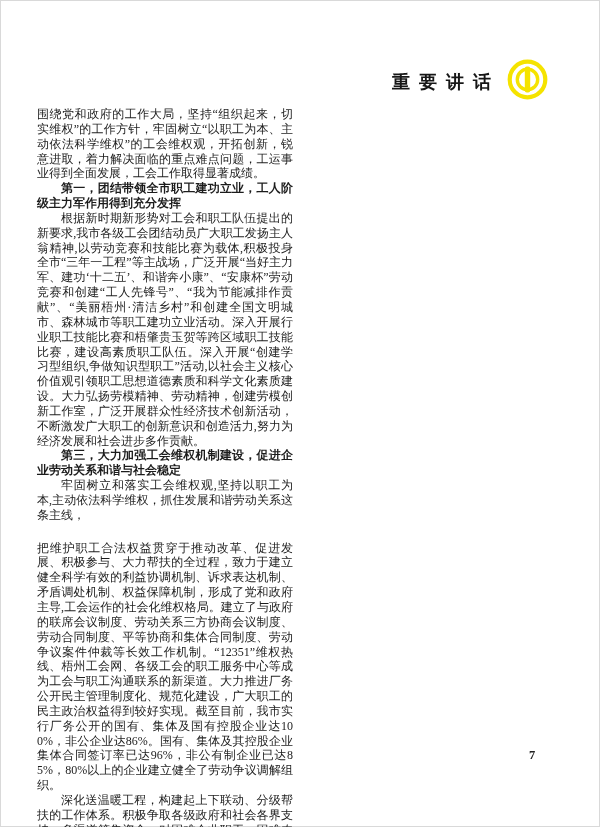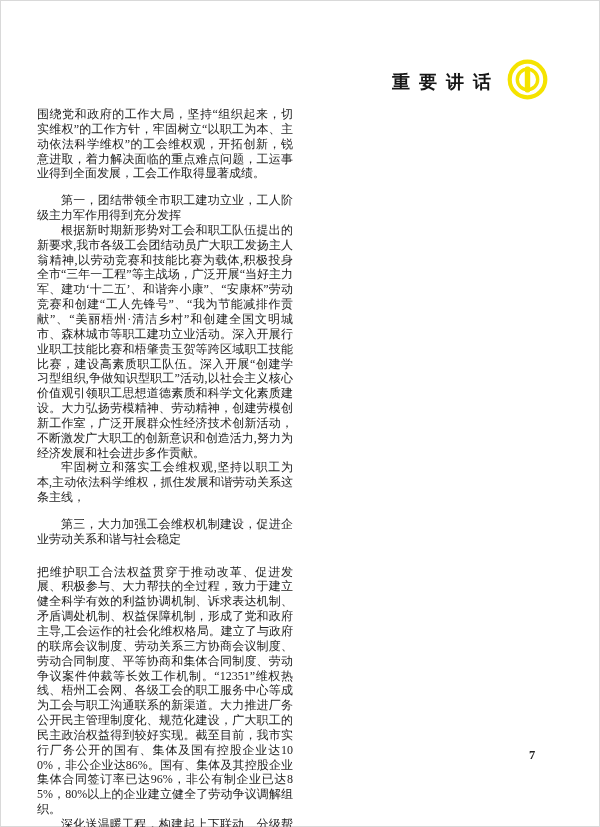--- a/index.html
+++ b/index.html
@@ -35,21 +35,21 @@
   .para {
     margin: 0;
     font-size: 12px;
     line-height: 14.85px;
     text-align: justify;
     text-justify: inter-ideograph;
     word-break: break-all;
     color: #1c1c1c;
   }
   .para.indent { text-indent: 2em; }
-  .para.bold { font-weight: normal; margin-top: 12px; }
+  .para.bold { font-weight: bold; }
   
   .page-number {
     position: absolute; left: 529px; top: 748px;
     font-size: 12.5px; font-weight: bold; color: #222;
   }
 </style>
 </head>
 <body>
 
 <div class="page-frame"></div>
@@ -63,22 +63,22 @@
       <rect x="17.8" y="7.5" width="5.4" height="26" rx="2" fill="#F5E300"></rect>
     </svg>
   </span>
 </div>
 
 <div class="columns">
   <div class="col">
     <p class="para">围绕党和政府的工作大局，坚持“组织起来，切实维权”的工作方针，牢固树立“以职工为本、主动依法科学维权”的工会维权观，开拓创新，锐意进取，着力解决面临的重点难点问题，工运事业得到全面发展，工会工作取得显著成绩。</p>
     <p class="para bold indent">第一，团结带领全市职工建功立业，工人阶级主力军作用得到充分发挥</p>
     <p class="para indent">根据新时期新形势对工会和职工队伍提出的新要求,我市各级工会团结动员广大职工发扬主人翁精神,以劳动竞赛和技能比赛为载体,积极投身全市“三年一工程”等主战场，广泛开展“当好主力军、建功‘十二五’、和谐奔小康”、“安康杯”劳动竞赛和创建“工人先锋号”、“我为节能减排作贡献”、“美丽梧州·清洁乡村”和创建全国文明城市、森林城市等职工建功立业活动。深入开展行业职工技能比赛和梧肇贵玉贺等跨区域职工技能比赛，建设高素质职工队伍。深入开展“创建学习型组织,争做知识型职工”活动,以社会主义核心价值观引领职工思想道德素质和科学文化素质建设。大力弘扬劳模精神、劳动精神，创建劳模创新工作室，广泛开展群众性经济技术创新活动，不断激发广大职工的创新意识和创造活力,努力为经济发展和社会进步多作贡献。</p>
+    <p class="para bold indent">第三，大力加强工会维权机制建设，促进企业劳动关系和谐与社会稳定</p>
     <p class="para indent">牢固树立和落实工会维权观,坚持以职工为本,主动依法科学维权，抓住发展和谐劳动关系这条主线，</p>
-    <p class="para bold indent">第三，大力加强工会维权机制建设，促进企业劳动关系和谐与社会稳定</p>
   </div>
   <div class="col">
     <p class="para">把维护职工合法权益贯穿于推动改革、促进发展、积极参与、大力帮扶的全过程，致力于建立健全科学有效的利益协调机制、诉求表达机制、矛盾调处机制、权益保障机制，形成了党和政府主导,工会运作的社会化维权格局。建立了与政府的联席会议制度、劳动关系三方协商会议制度、劳动合同制度、平等协商和集体合同制度、劳动争议案件仲裁等长效工作机制。“12351”维权热线、梧州工会网、各级工会的职工服务中心等成为工会与职工沟通联系的新渠道。大力推进厂务公开民主管理制度化、规范化建设，广大职工的民主政治权益得到较好实现。截至目前，我市实行厂务公开的国有、集体及国有控股企业达100%，非公企业达86%。国有、集体及其控股企业集体合同签订率已达96%，非公有制企业已达85%，80%以上的企业建立健全了劳动争议调解组织。</p>
     <p class="para indent">深化送温暖工程，构建起上下联动、分级帮扶的工作体系。积极争取各级政府和社会各界支持，多渠道筹集资金，对困难企业职工、困难农民工、受灾职工等重点群体开展了有针对性的帮扶活动。各级工会广泛开展“扶贫济困解难事，温暖和谐进万家”为主题的送温暖系列活动，建立健全困难职工实名制电子档案，通过自筹资金、上级工会和财政拨款、职工和社会捐助等多种形式，筹集送温暖资金，对困难企业和困难职工实行扶贫帮困。大力加强困难职工帮扶中心建设，在进一步完善市总工会帮扶及日常互助互济长效机制的基础上，七个县（市、区）总工会全部成立了困难职工帮扶中心，有专门场所、配备专职工作人员，为职工提供劳动争议调解、法律咨询、就业培训、职业介绍、资金帮助、物质帮扶等一站式服务。同时，开展“暖流行动”，为农民工平安返乡、顺利返城提供优质的服务。在7个工业园区，工业集中区建立农民工服务站，开展服务农民工“六进”园区工作。广泛开展“送温暖”、“送清凉”和“金秋助学”活动，扎实推进职工医疗互助保障工作，坚持开展全市领导干部结对帮扶职工生活困难户活动，随着中央财政和地方财政的资金支持力度逐年加大，工会帮扶工作领域更加广泛，内容更加多样，效果更加明显。</p>
   </div>
 </div>
 
 <div class="page-number">7</div>
 
 </body></html>

